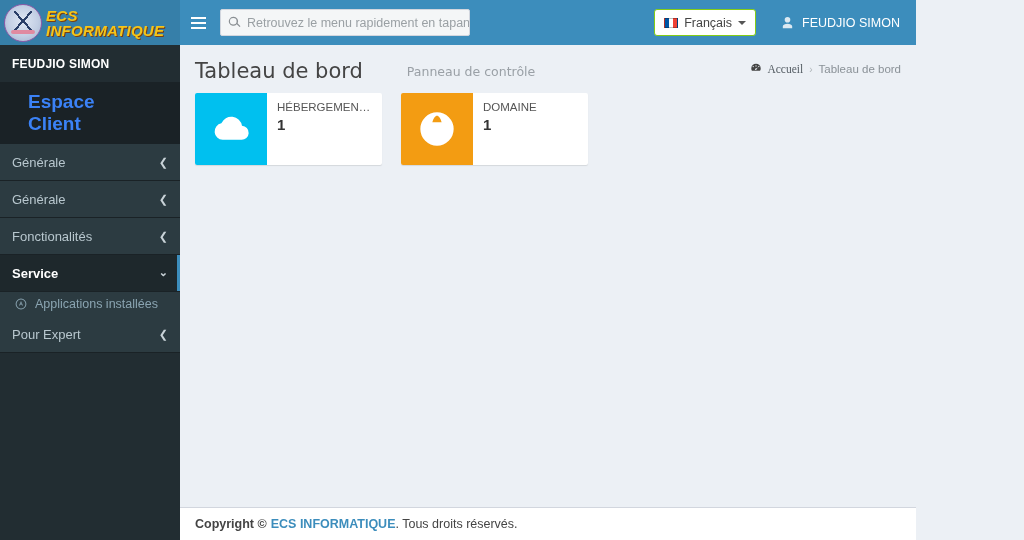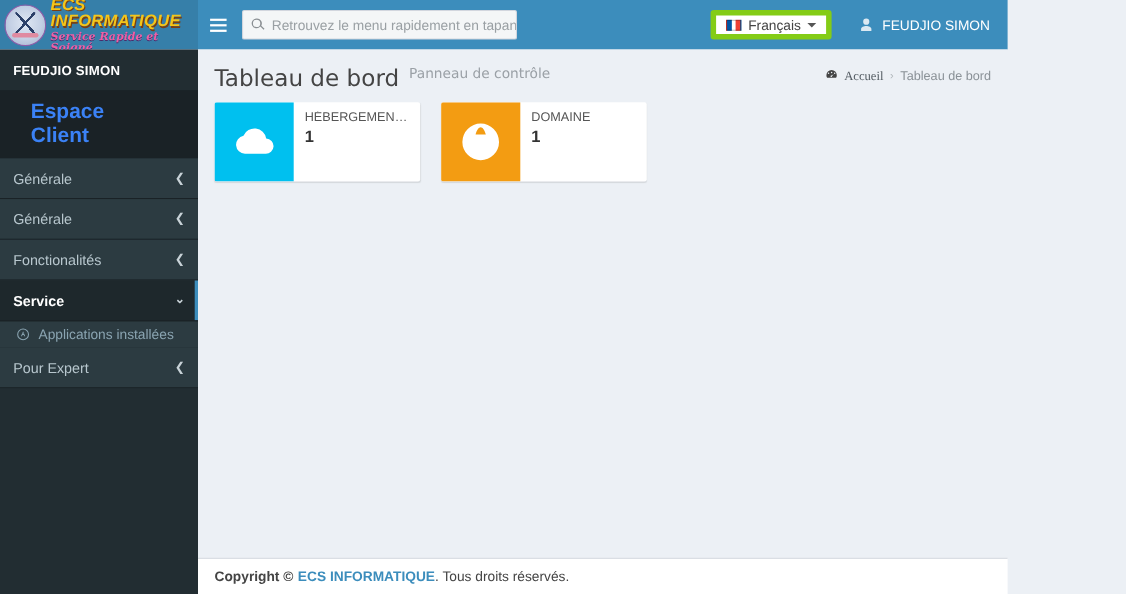--- a/index.html
+++ b/index.html
@@ -80,21 +80,21 @@
     font-size: 12.5px; color: #444; height: 100%;
     font-family: "Liberation Sans", sans-serif;
   }
   .searchbox input::placeholder { color: #9aa0a4; }
 
   .nav-right {
     margin-left: auto; display: flex; align-items: center; height: 45px;
   }
   .lang-btn {
     display: flex; align-items: center; gap: 6px;
-    background: #fff; border: 5px solid #84cc16; border-radius: 3px;
+    background: #fff; border: 1px solid #84cc16; border-radius: 3px;
     height: 27px; padding: 0 9px; margin-right: 14px;
     font-size: 12.5px; color: #444; cursor: pointer;
   }
   .flag-fr {
     width: 14px; height: 10px; flex: none;
     background: linear-gradient(to right, #0055a4 0 33.33%, #ffffff 33.33% 66.66%, #ef4135 66.66% 100%);
     border: .5px solid rgba(0,0,0,.25);
   }
   .caret {
     width: 0; height: 0; border-left: 4px solid transparent;
@@ -154,21 +154,21 @@
   .sub-item .ico svg { width: 12px; height: 12px; fill: #8aa4b1; }
 
   
   .content-wrap {
     position: absolute; left: 180px; top: 45px; right: 0; bottom: 0;
     background: #ecf0f5;
   }
   .content-header {
     position: relative;
     padding: 14px 5px 10px 15px;
-    display: flex; align-items: flex-start;
+    display: flex; align-items: center; gap: 35px;
   }
   .page-title {
     font-size: 21px; color: #444; font-weight: normal;
     font-family: "DejaVu Sans", sans-serif;
   }
   .page-sub {
     font-size: 12.5px; color: #9aa0a6; margin-left: 9px;
     font-family: "DejaVu Sans", sans-serif;
   }
   .breadcrumb {
@@ -218,21 +218,20 @@
 </style>
 </head>
 <body>
 
 <div class="app">
 
   <div class="logo">
     <div class="logo-emblem"></div>
     <div class="logo-text">
       <div class="logo-title">ECS INFORMATIQUE</div>
-      <div class="logo-sub">Service Rapide et Soigné</div>
     </div>
   </div>
 
   <div class="navbar">
     <div class="hamburger">
       <span></span>
         <span></span>
         <span></span>
     </div>
 

